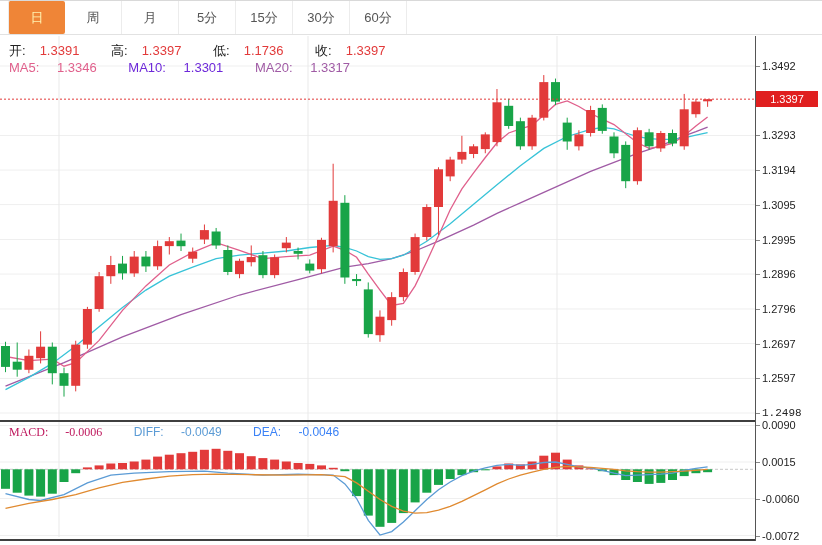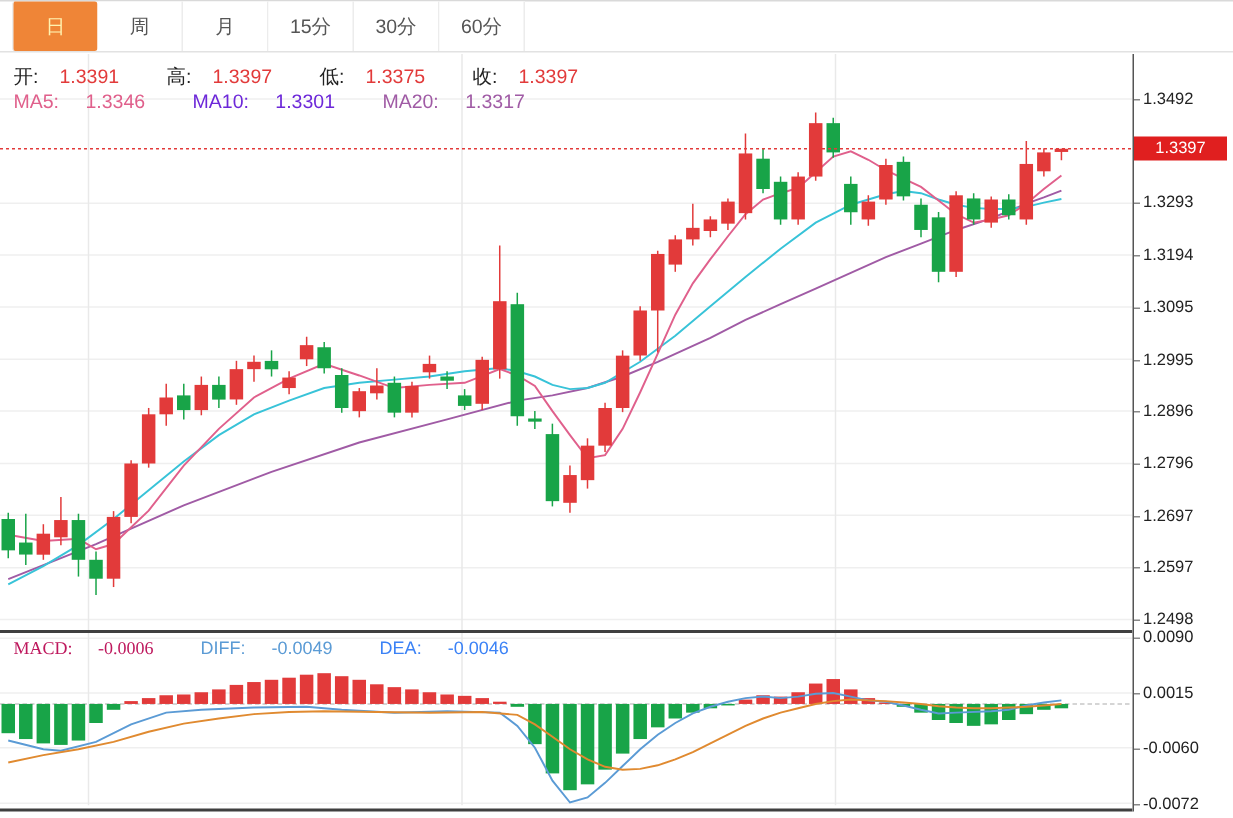--- a/index.html
+++ b/index.html
@@ -42,20 +42,21 @@
 </style>
 </head>
 <body>
 
 <div class="app">
 
   <div class="tabbar">
       <div class="tab active">日</div>
       <div class="tab">周</div>
       <div class="tab">月</div>
+      <div class="tab">5分</div>
       <div class="tab">15分</div>
       <div class="tab">30分</div>
       <div class="tab">60分</div>
     </div>
 
   <div class="main-panel">
     <svg id="main-svg" width="755" height="384" viewBox="0 0 755 384">
         <line x1="0" y1="30" x2="755" y2="30" stroke="#efefef" stroke-width="1"></line>
         <line x1="0" y1="99.47090000000009" x2="755" y2="99.47090000000009" stroke="#efefef" stroke-width="1"></line>
         <line x1="0" y1="134.03180000000017" x2="755" y2="134.03180000000017" stroke="#efefef" stroke-width="1"></line>
@@ -194,21 +195,21 @@
         <rect x="691.4" y="65.6" width="9" height="12.6" fill="#e23a3a"></rect>
         <line x1="707.62" y1="63.16450000000023" x2="707.62" y2="70.84470000000016" stroke="#e23a3a" stroke-width="1"></line>
         <rect x="703.1" y="63.2" width="9" height="2.1" fill="#e23a3a"></rect>
         <line x1="0" y1="63.16450000000023" x2="755" y2="63.16450000000023" stroke="#e23a3a" stroke-width="1" stroke-dasharray="2,2"></line>
       </svg>
   </div>
 
   <div class="legend-row legend-ohlc">
     <span><span class="lbl">开:</span><span class="val">1.3391</span></span>
     <span><span class="lbl">高:</span><span class="val">1.3397</span></span>
-    <span><span class="lbl">低:</span><span class="val">1.3375</span></span>
+    <span><span class="lbl">低:</span><span class="val">1.1736</span></span>
     <span><span class="lbl">收:</span><span class="val">1.3397</span></span>
   </div>
 
   <div class="legend-row legend-ma">
     <span class="c-ma5"><span>MA5:</span> <span>1.3346</span></span>
     <span class="c-ma10"><span>MA10:</span> <span>1.3301</span></span>
     <span class="c-ma20"><span>MA20:</span> <span>1.3317</span></span>
   </div>
 
   <div class="macd-panel">
@@ -307,21 +308,21 @@
       <div class="axis-label" style="top: 197px;">1.2995</div>
       <div class="axis-tick" style="top: 238px;"></div>
       <div class="axis-label" style="top: 231px;">1.2896</div>
       <div class="axis-tick" style="top: 273px;"></div>
       <div class="axis-label" style="top: 266px;">1.2796</div>
       <div class="axis-tick" style="top: 308px;"></div>
       <div class="axis-label" style="top: 301px;">1.2697</div>
       <div class="axis-tick" style="top: 342px;"></div>
       <div class="axis-label" style="top: 335px;">1.2597</div>
       <div class="axis-tick" style="top: 377px;"></div>
-      <div class="axis-label" style="top: 370px;">1.2498</div>
+      <div class="axis-label" style="top: 370px; font-family: Liberation Mono, monospace;">1.2498</div>
       <div class="axis-tick" style="top: 389px;"></div>
       <div class="axis-label" style="top: 382px;">0.0090</div>
       <div class="axis-tick" style="top: 426px;"></div>
       <div class="axis-label" style="top: 419px;">0.0015</div>
       <div class="axis-tick" style="top: 463px;"></div>
       <div class="axis-label" style="top: 456px;">-0.0060</div>
       <div class="axis-tick" style="top: 500px;"></div>
       <div class="axis-label" style="top: 493px;">-0.0072</div>
     </div>
 

